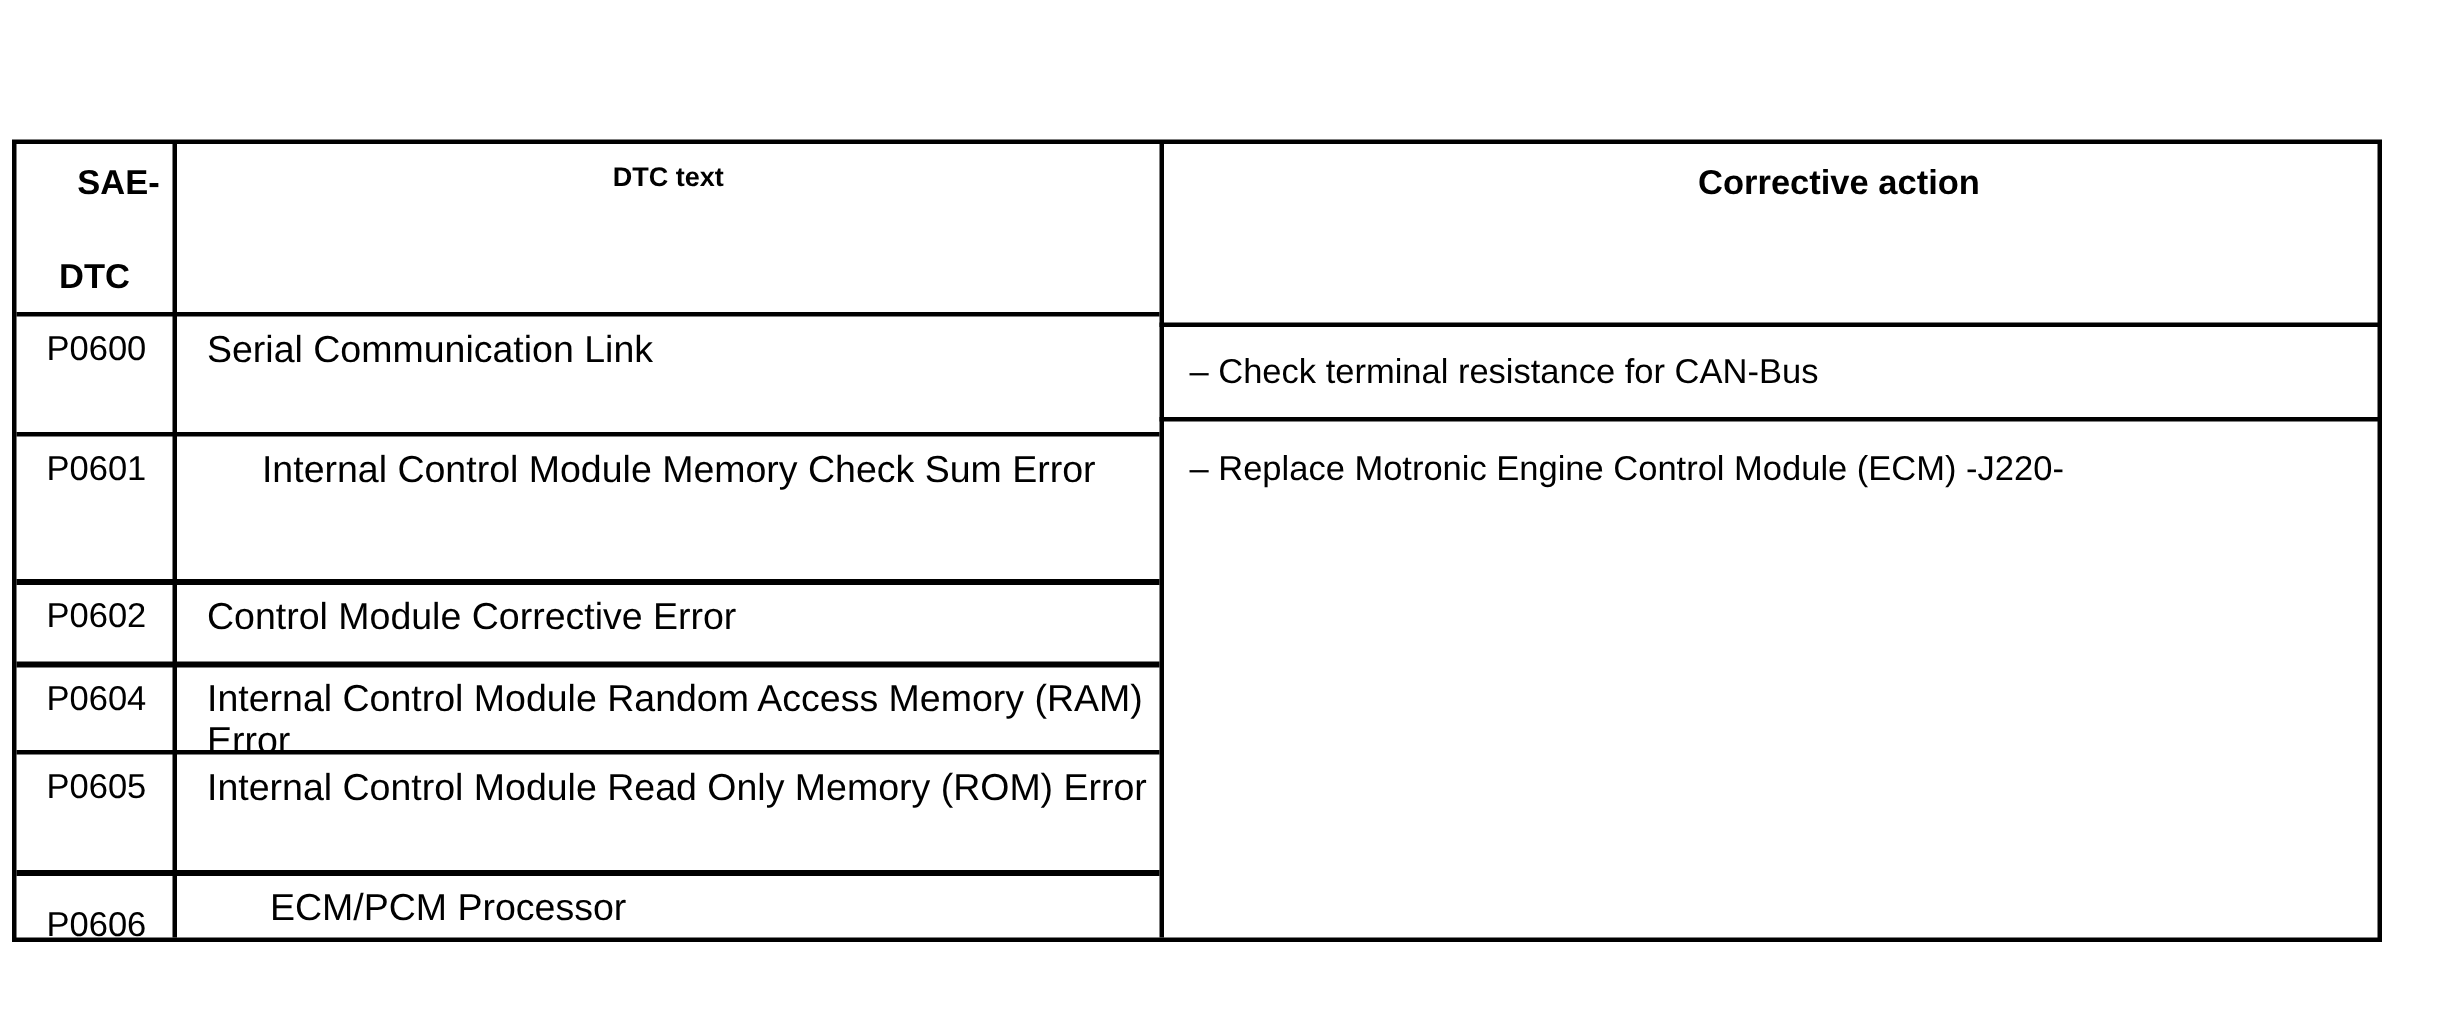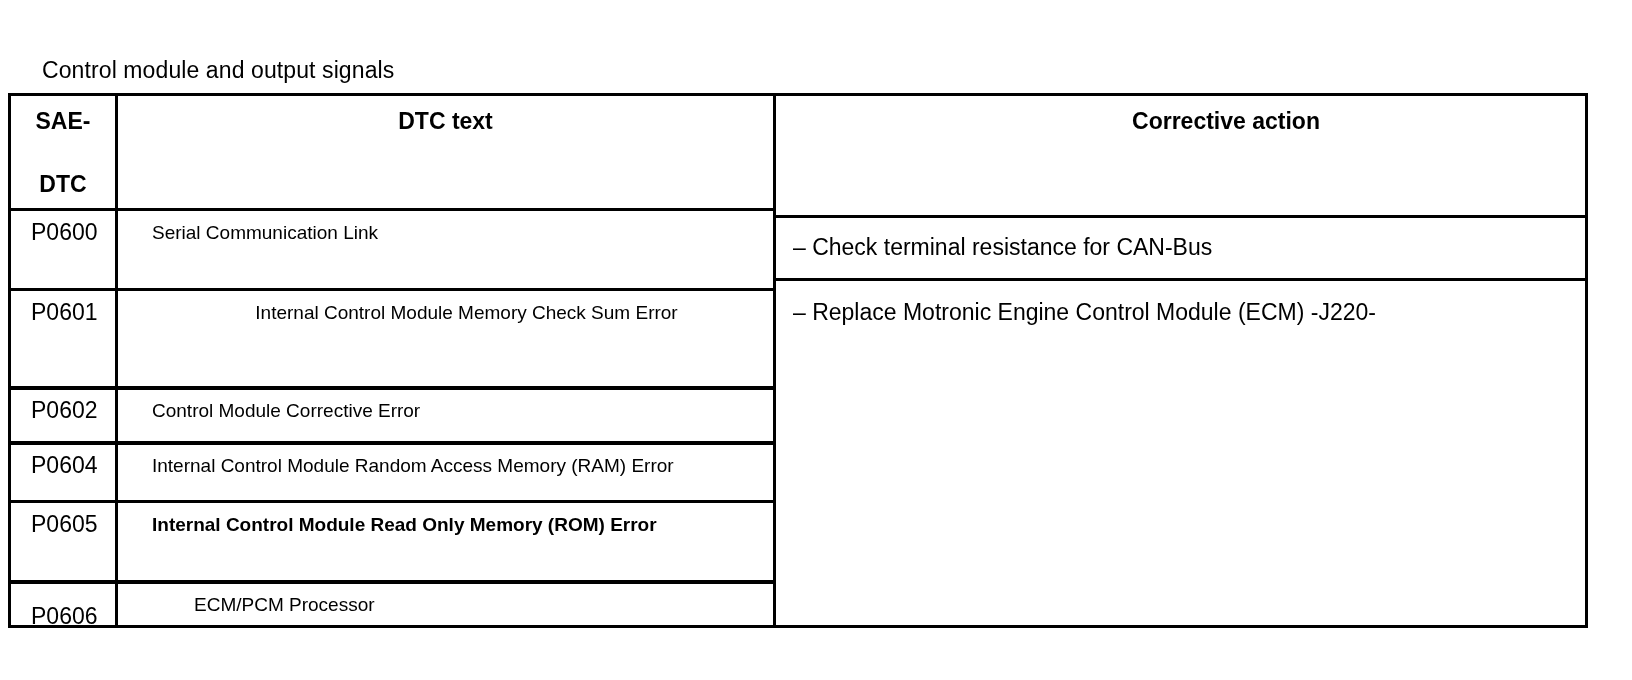--- a/index.html
+++ b/index.html
@@ -75,53 +75,52 @@
   }
 
   .cell-code {
     left: 0;
     width: 104px;
     padding-left: 11px;
     font-size: 23px;
     line-height: 27px;
   }
   .cell-text {
-    left: 121px;
+    left: 107px;
     width: 655px;
     padding-left: 11px;
     padding-right: 6px;
-    font-size: 19px;
+    font-size: 25px;
     line-height: 28px;
   }
   .cell-action {
     left: 765px;
     width: 812px;
     padding-left: 17px;
     padding-right: 18px;
     font-size: 23px;
     line-height: 28px;
   }
 
   .head-cell {
     font-weight: bold;
     text-align: center;
   }
-  .head-code-1 { left: 0; width: 104px; top: 12px;  font-size: 23px; }
+  .head-code-1 { left: 16px; width: 104px; top: 12px;  font-size: 23px; }
   .head-code-2 { left: 0; width: 104px; top: 75px;  font-size: 23px; }
-  .head-dtc    { left: 107px; width: 655px; top: 12px; font-size: 23px; }
+  .head-dtc    { left: 107px; width: 655px; top: 12px; font-size: 18px; }
   .head-action { left: 765px; width: 812px; top: 12px; font-size: 23px; margin-left: 44px; }
 
   .body-pad { padding-top: 11px; padding-left: 20px; }
 </style>
 </head>
 <body>
 
 <div id="page">
 
-  <div class="section-title">Control module and output signals</div>
 
   <div class="dtc-table">
 
     <div class="vrule c1"></div>
     <div class="vrule c2"></div>
 
     <div class="cell head-cell head-code-1">SAE-</div>
     <div class="cell head-cell head-code-2">DTC</div>
     <div class="cell head-cell head-dtc">DTC text</div>
     <div class="cell head-cell head-action">Corrective action</div>
@@ -149,21 +148,21 @@
     <div class="cell cell-text body-pad" style="top:290px; height:55px;">Control Module Corrective Error</div>
 
     <div class="hrule left thick" style="top:345px;"></div>
 
     <div class="cell cell-code body-pad" style="top:345px; height:59px;">P0604</div>
     <div class="cell cell-text body-pad" style="top:345px; height:59px;">Internal Control Module Random Access Memory (RAM) Error</div>
 
     <div class="hrule left" style="top:404px;"></div>
 
     <div class="cell cell-code body-pad" style="top:404px; height:100px;">P0605</div>
-    <div class="cell cell-text body-pad" style="top:404px; height:64px;font-weight:bold;">Internal Control Module Read Only Memory (ROM) Error</div>
+    <div class="cell cell-text body-pad" style="top:404px; height:64px;">Internal Control Module Read Only Memory (ROM) Error</div>
 
     <div class="hrule left thick" style="top:484px;"></div>
 
     <div class="cell cell-code body-pad" style="top:496px; height:48px;">P0606</div>
     <div class="cell cell-text body-pad" style="top:484px; height:48px;margin-left:42px;">ECM/PCM Processor</div>
 
   </div>
 
 </div>
 

